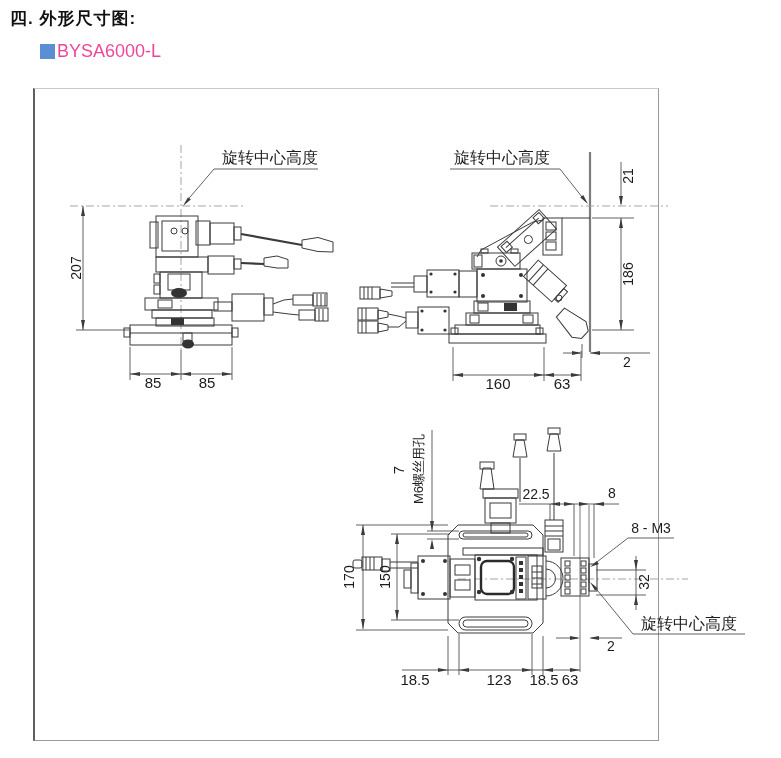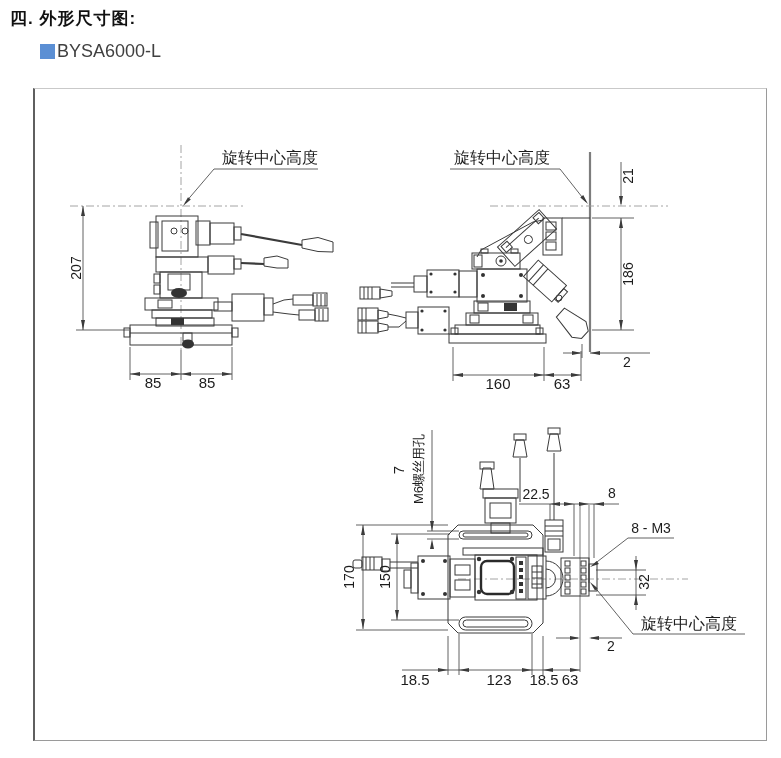--- a/index.html
+++ b/index.html
@@ -1,21 +1,21 @@
 <!DOCTYPE html>
 <html><head>
 <meta charset="utf-8">
 <style>
   html,body{margin:0;padding:0;background:#ffffff;}
   body{width:781px;height:758px;position:relative;font-family:"Liberation Sans",sans-serif;color:#111;}
   .heading{position:absolute;left:10px;top:7px;font-size:17px;font-weight:bold;letter-spacing:1px;}
   .model-row{position:absolute;left:40px;top:41px;display:flex;align-items:center;}
   .bullet{width:15px;height:15px;background:#5b8fd4;display:inline-block;}
-  .model-label{font-size:18px;color:#404040;margin-left:2px;}
-  .figure-box{position:absolute;left:33px;top:88px;width:734px;height:653px;box-sizing:border-box;
+  .model-label{font-size:18px;color:#ec4899;margin-left:2px;}
+  .figure-box{position:absolute;left:33px;top:88px;width:626px;height:653px;box-sizing:border-box;
     border:1px solid #9a9a9a;border-left:2px solid #5f5f5f;border-top:1px solid #c9c9c9;background:#fff;}
   svg{position:absolute;left:0;top:0;}
   .ln{fill:none;stroke:#3b3b3b;stroke-width:1;}
   .lnw{fill:none;stroke:#3b3b3b;stroke-width:2.2;}
   .dk{fill:#333;stroke:none;}
   .cl{fill:none;stroke:#9a9a9a;stroke-width:0.9;stroke-dasharray:8 3 2 3;}
   .wall{fill:none;stroke:#7d7d7d;stroke-width:2.2;}
   .dim{fill:none;stroke:#3b3b3b;stroke-width:0.8;}
   .thin{fill:none;stroke:#555;stroke-width:0.8;}
   .arr{fill:#3b3b3b;stroke:none;}

